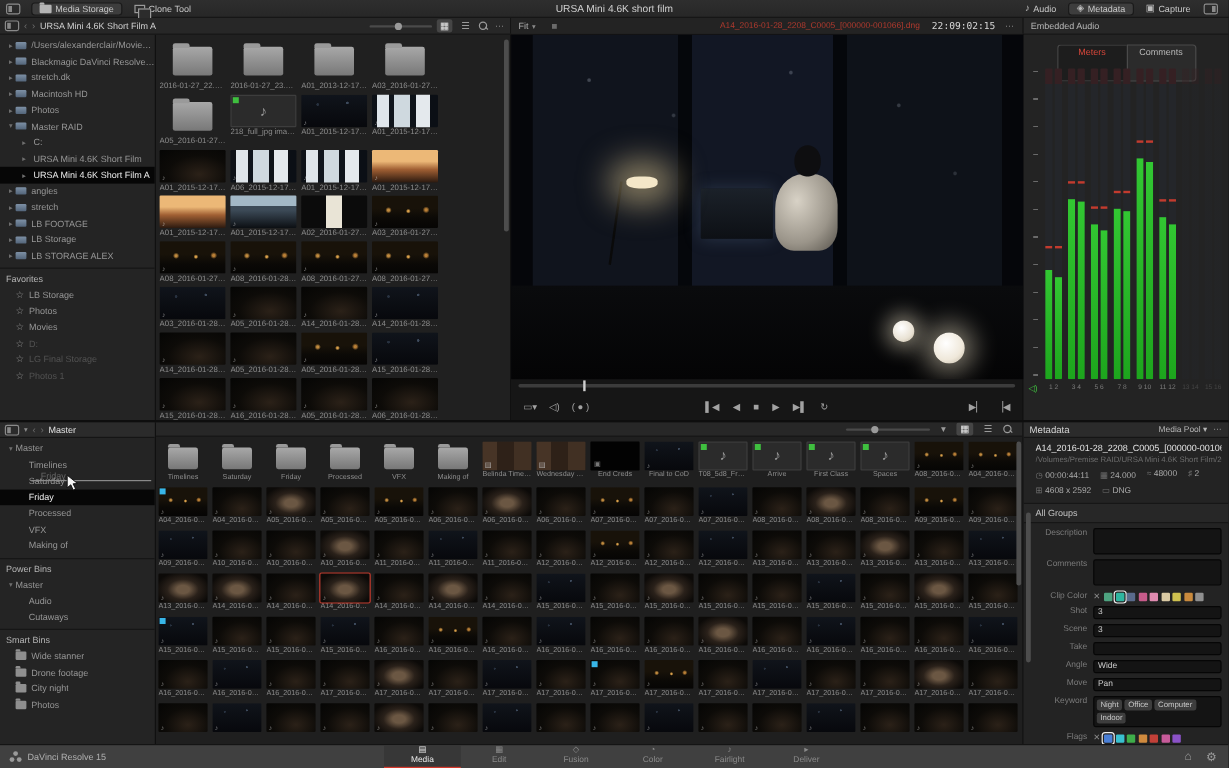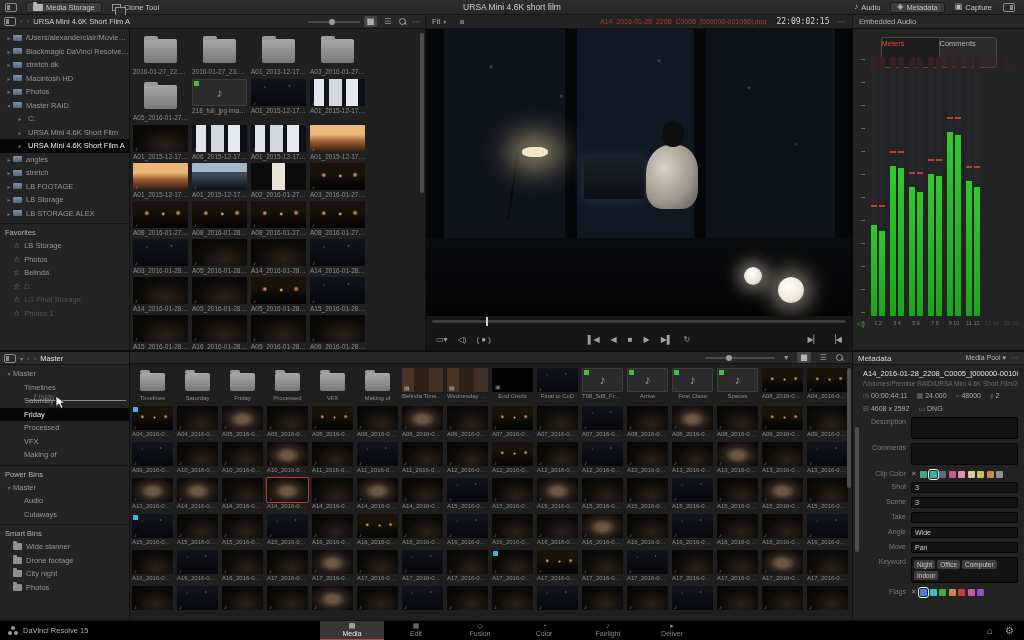--- a/index.html
+++ b/index.html
@@ -113,21 +113,21 @@
   .scrub{position:absolute;left:6px;right:6px;top:291px;height:3px;background:#3c3c3c;border-radius:2px}
   .playhead{position:absolute;left:13%;top:-3px;width:2px;height:9px;background:#d0d0d0}
   .vctrl{position:absolute;left:0;right:0;top:300px;height:21px;display:flex;align-items:center;padding:0 10px;color:#9a9a9a;font-size:8px}
   .vctrl .grp{display:flex;align-items:center;gap:10px}
   .vctrl .center{position:absolute;left:0;right:0;justify-content:center;display:flex;gap:11px}
   .vctrl .right{margin-left:auto;display:flex;gap:10px}
   .tico{font-size:8px;color:#a2a2a2;line-height:1;cursor:default}
 
   
   .atabs{display:flex;justify-content:center;margin-top:8px}
-  .atab{width:58px;height:31px;line-height:12px;font-size:7.5px;border:1px solid #4a4a4a;color:#b8b8b8;background:#2b2b2b}
+  .atab{width:58px;height:31px;line-height:12px;text-align:center;font-size:7.5px;border:1px solid #4a4a4a;color:#b8b8b8;background:#2b2b2b}
   .atab:first-child{border-radius:3px 0 0 3px;border-right:none}
   .atab:last-child{border-radius:0 3px 3px 0}
   .atab.active{color:#d6463a;background:#1d1d1d}
   .meters{position:absolute;left:2px;top:28px;right:2px;bottom:32px;display:flex}
   .mruler{width:12px;height:100%;background:repeating-linear-gradient(#6a6a6a 0 1px,transparent 1px 23px);background-size:4px 100%;background-repeat:no-repeat;background-position:right 2px top 2px}
   .mpairs{flex:1;display:flex;justify-content:space-between;padding:0 3px}
   .mpair{width:16px;display:flex;flex-direction:column;align-items:center;height:100%}
   .mbars{display:flex;height:calc(100% - 2px);gap:2px}
   .mch{width:6px;height:100%;background:linear-gradient(#352023 0 5%,#24262a 5%);border-radius:1px;position:relative;overflow:hidden}
   .mfill{position:absolute;left:0;right:0;bottom:0;background:linear-gradient(#32c732,#1da51d)}
@@ -176,21 +176,21 @@
   .swx{color:#8a8a8a;font-size:7px;margin-right:1px}
   .chips{flex:1;display:flex;flex-wrap:wrap;gap:2px;background:#141414;border:1px solid #060606;border-radius:2px;padding:2px}
   .chip{background:#3d3d3d;border-radius:2px;padding:1px 3px;color:#c9c9c9;font-size:6.5px}
 
   
   .dragline{position:absolute;left:26px;top:35px;width:100px;height:1px;background:#8a8a8a}
   .dragghost{position:absolute;left:34px;top:27px;color:#9a9a9a;opacity:.55;font-size:7.5px}
   .cursor{position:absolute;left:55px;top:30px}
 
   
-  .bottombar{position:absolute;left:0;top:620px;width:1024px;height:20px;background:#000000;border-top:1px solid #141414;display:flex;align-items:center}
+  .bottombar{position:absolute;left:0;top:620px;width:1024px;height:20px;background:#404040;border-top:1px solid #141414;display:flex;align-items:center}
   .brand{display:flex;align-items:center;gap:5px;padding-left:8px;font-size:7.5px;color:#b0b0b0;width:130px}
   .blogo{position:relative;width:10px;height:9px}
   .blogo i{position:absolute;width:4px;height:4px;border-radius:50%;background:#9a9a9a}
   .blogo i:nth-child(1){left:3px;top:0}
   .blogo i:nth-child(2){left:0;top:5px}
   .blogo i:nth-child(3){left:6px;top:5px}
   .ptabs{position:absolute;left:0;right:0;display:flex;justify-content:center;pointer-events:none}
   .ptab{width:64px;height:20px;display:flex;flex-direction:column;align-items:center;justify-content:center;gap:0;color:#8a8a8a;font-size:7px;border-bottom:2px solid transparent}
   .ptab .picon{font-size:7px;line-height:8px}
   .ptab.active{background:#373737;border-bottom-color:#d6392c;color:#e9e9e9}
@@ -342,21 +342,21 @@
             <span class="tlabel">LB Storage</span>
           </div>
           <div class="trow ic-star">
             <span class="tw"></span>
             <span class="ticon"></span>
             <span class="tlabel">Photos</span>
           </div>
           <div class="trow ic-star">
             <span class="tw"></span>
             <span class="ticon"></span>
-            <span class="tlabel">Belinda</span>
+            <span class="tlabel">Movies</span>
           </div>
           <div class="trow ic-star dim">
             <span class="tw"></span>
             <span class="ticon"></span>
             <span class="tlabel">D:</span>
           </div>
           <div class="trow ic-star dim">
             <span class="tw"></span>
             <span class="ticon"></span>
             <span class="tlabel">LG Final Storage</span>
@@ -1230,20 +1230,21 @@
         <div class="mstats">
           <span><span class="si">◷</span><span>00:00:44:11</span></span>
           <span><span class="si">▦</span><span>24.000</span></span>
           <span><span class="si">≈</span><span>48000</span></span>
           <span><span class="si">♯</span><span>2</span></span>
         </div>
         <div class="mstats">
           <span><span class="si">⊞</span><span>4608 x 2592</span></span>
           <span><span class="si">▭</span><span>DNG</span></span>
         </div>
+        <div class="allgroups">All Groups</div>
 
         <div class="mrow">
             <span class="mlabel">Description</span>
           <div class="mfield tall"></div>
           </div>
         <div class="mrow">
             <span class="mlabel">Comments</span>
           <div class="mfield tall"></div>
           </div>
         <div class="mrow">

